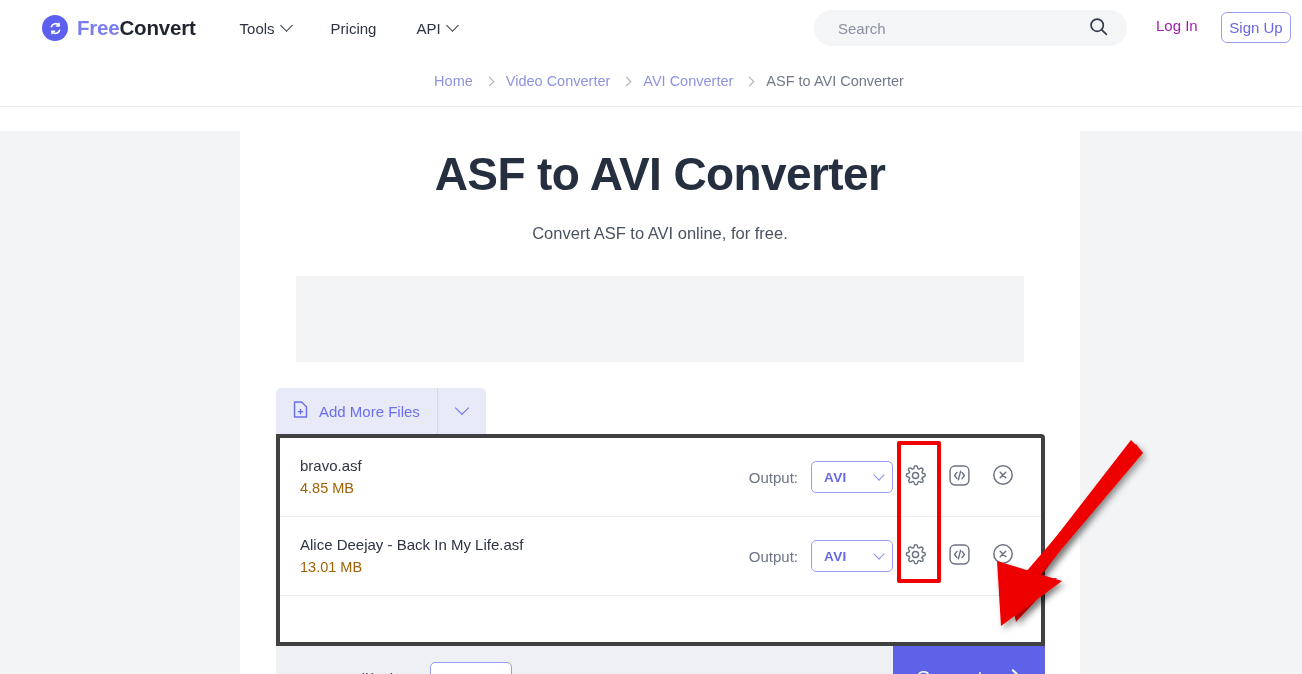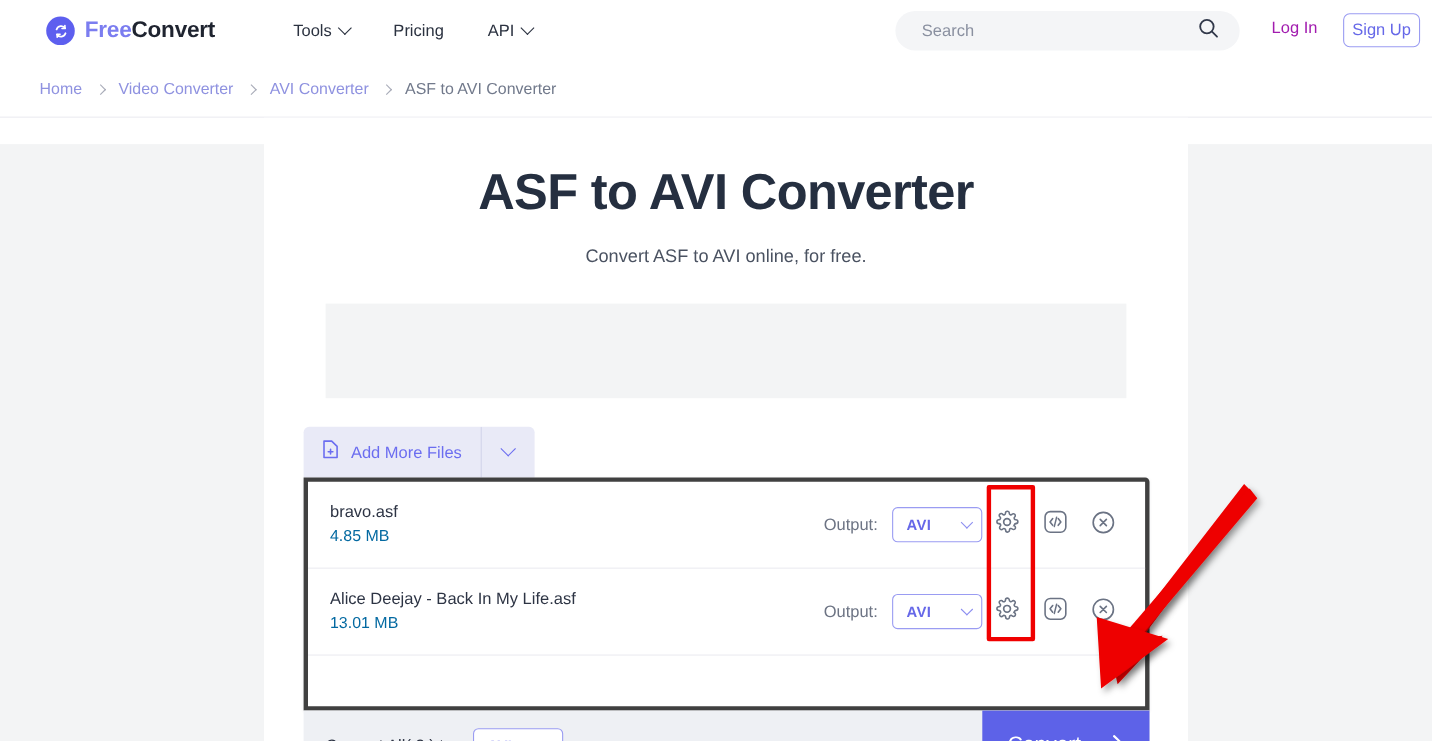--- a/index.html
+++ b/index.html
@@ -18,21 +18,21 @@
   }
   .logo-wrap { display:flex; align-items:center; margin-left:26px; gap:9px; cursor:pointer; }
   .logo-mark {
     width:26px; height:26px; border-radius:50%;
     background:#5d5fef; display:flex; align-items:center; justify-content:center;
   }
   .logo-text { font-size:20.5px; font-weight:700; letter-spacing:-0.2px; line-height:1; }
   .logo-text .a { color:#7b7df0; }
   .logo-text .b { color:#1f2430; }
 
-  .nav { display:flex; align-items:center; margin-left:71px; gap:0; }
+  .nav { display:flex; align-items:center; margin-left:44px; gap:0; }
   .nav-item {
     display:flex; align-items:center; gap:7px;
     font-size:15px; color:#2b3240; cursor:pointer;
     padding:0 20px;
   }
   .nav-item:first-child { padding-left:0; }
   .chev {
     width:9px; height:9px; border-right:1.7px solid #2b3240; border-bottom:1.7px solid #2b3240;
     transform: translateY(-3px) rotate(45deg); display:inline-block;
   }
@@ -58,21 +58,21 @@
     position:absolute; left:1205px; top:12px;
     width:70px; height:31px; border:1px solid #9a9cf2; border-radius:6px;
     color:#6668e8; font-size:15px; display:flex; align-items:center; justify-content:center;
     cursor:pointer; background:#fff;
   }
 
   
   .breadcrumb {
     position:absolute; left:0; top:56px; width:1302px; height:51px;
     display:flex; align-items:center; padding-left:36px; gap:0;
-    background:#fff; border-bottom:1px solid #ececf1;
+    background:#fff; border-bottom:1px solid #ececf1;justify-content:center;
   }
   .crumb { font-size:14.5px; color:#8f92e0; cursor:pointer; }
   .crumb.last { color:#71798b; cursor:default; }
   .crumb-sep {
     display:inline-block; width:7px; height:7px;
     border-right:1.5px solid #a8abb8; border-top:1.5px solid #a8abb8;
     transform: rotate(45deg); margin:0 13px;
   }
 
   
@@ -126,21 +126,21 @@
     border-radius:0 4px 0 0;
     box-shadow:0 1px 3px rgba(22,28,45,.06);
   }
   .filerow {
     height:79px; display:flex; align-items:center;
     padding-left:20px; padding-right:16px;
     border-bottom:1px solid #ececf1;
   }
   .file-meta { width:420px; }
   .file-name { font-size:15px; color:#2d3444; line-height:1.45; }
-  .file-size { font-size:14.5px; color:#0369a1; line-height:1.55; }
+  .file-size { font-size:14.5px; color:#a16207; line-height:1.55; }
 
   .row-ctrls { display:flex; align-items:center; margin-left:auto; gap:0; }
   .out-label { font-size:15px; color:#6d7484; margin-right:13px; }
   .sel {
     width:82px; height:32px; border:1px solid #9a9cf2; border-radius:5px;
     display:flex; align-items:center; justify-content:space-between;
     padding:0 9px 0 12px; cursor:pointer; background:#fff;
   }
   .sel-val { font-size:13.5px; font-weight:700; color:#6668e8; letter-spacing:.4px; }
   .caret-sm {

